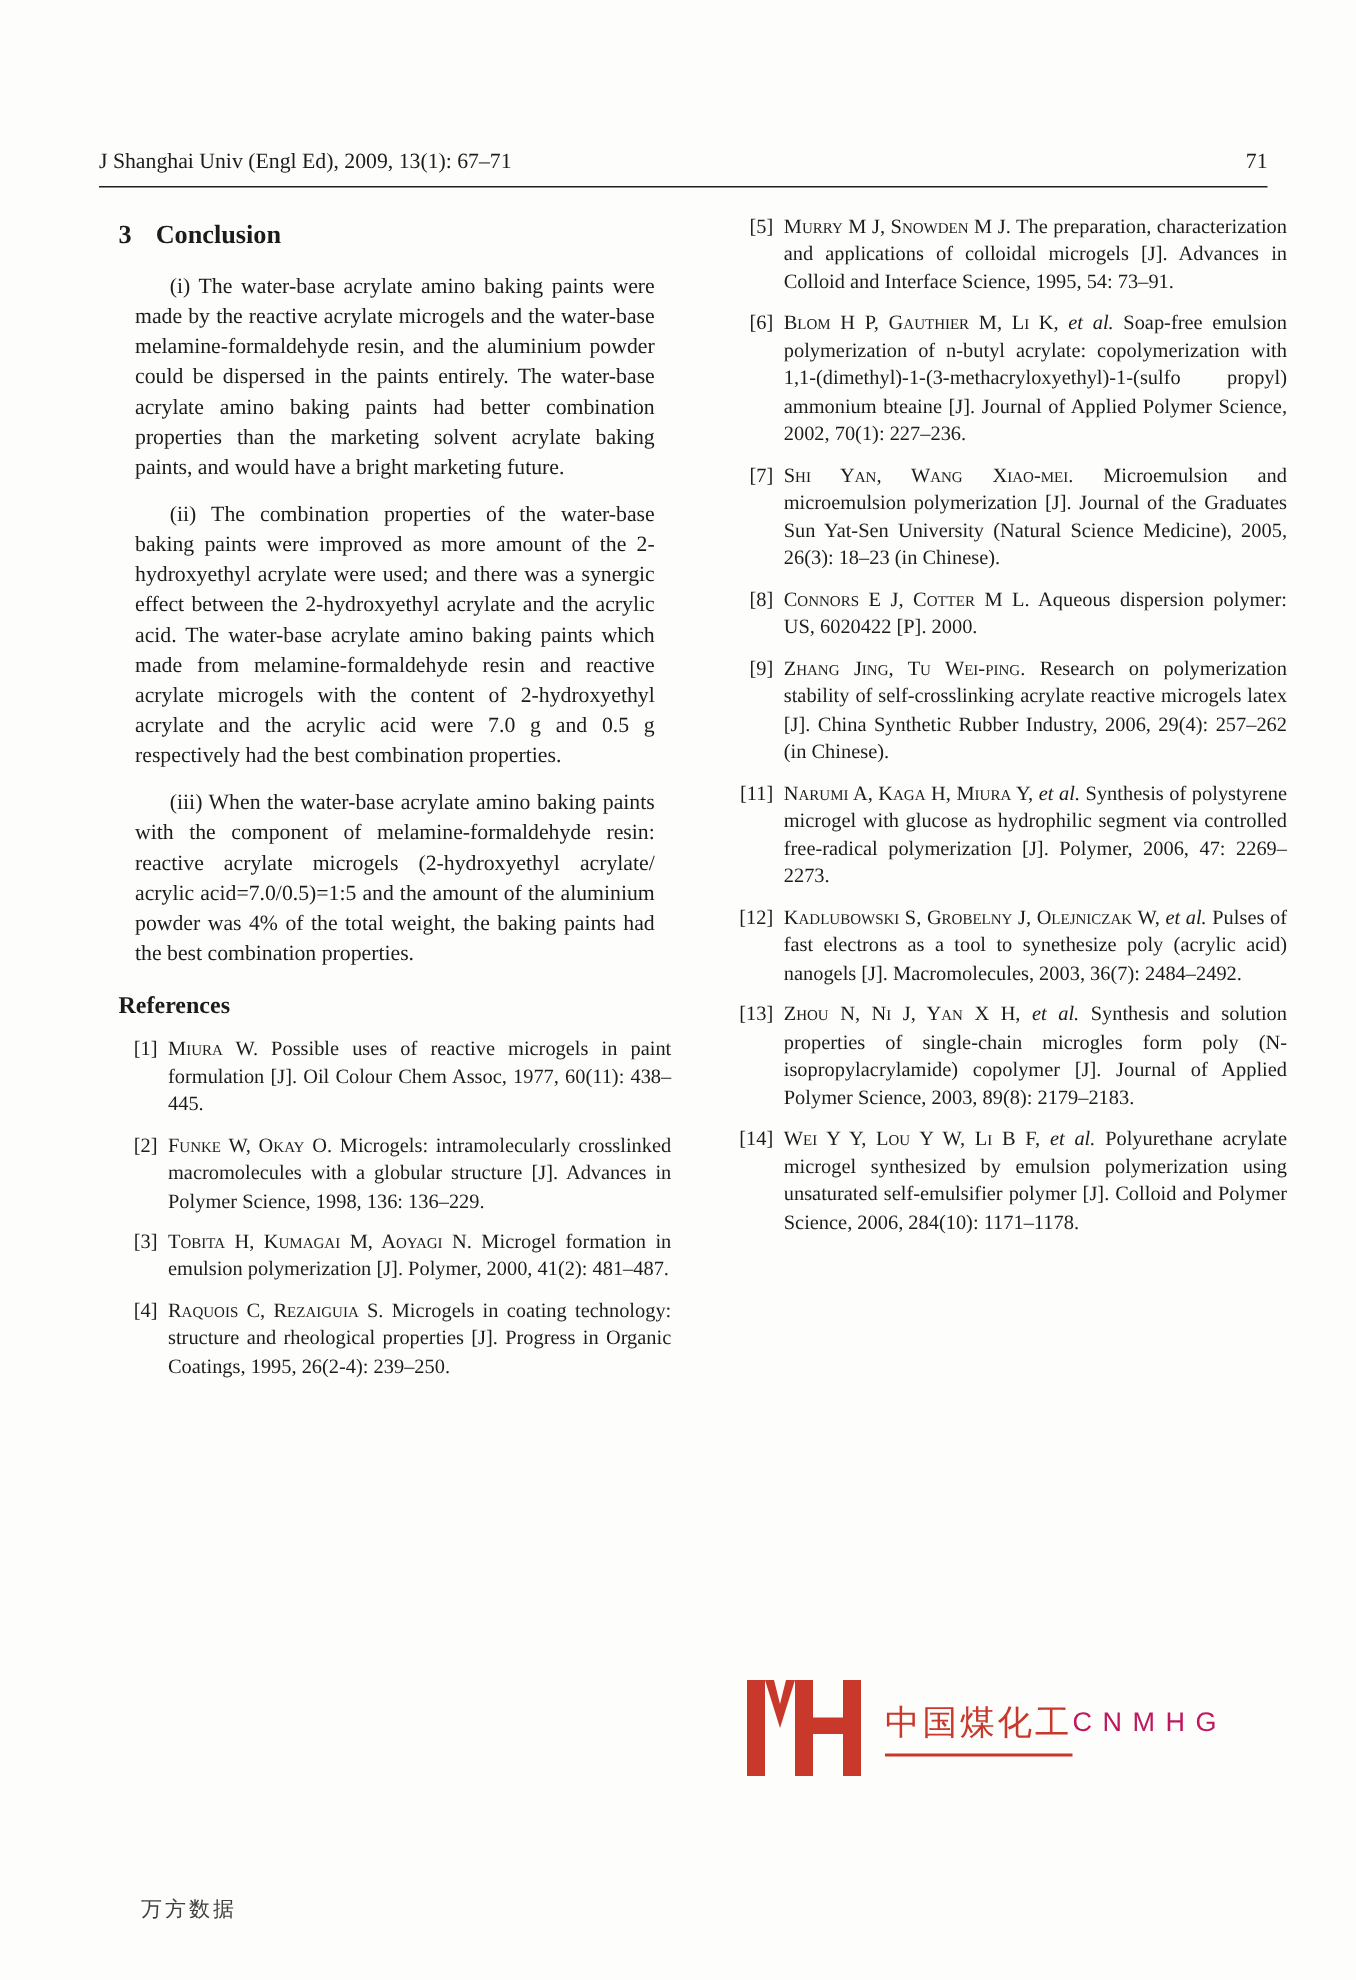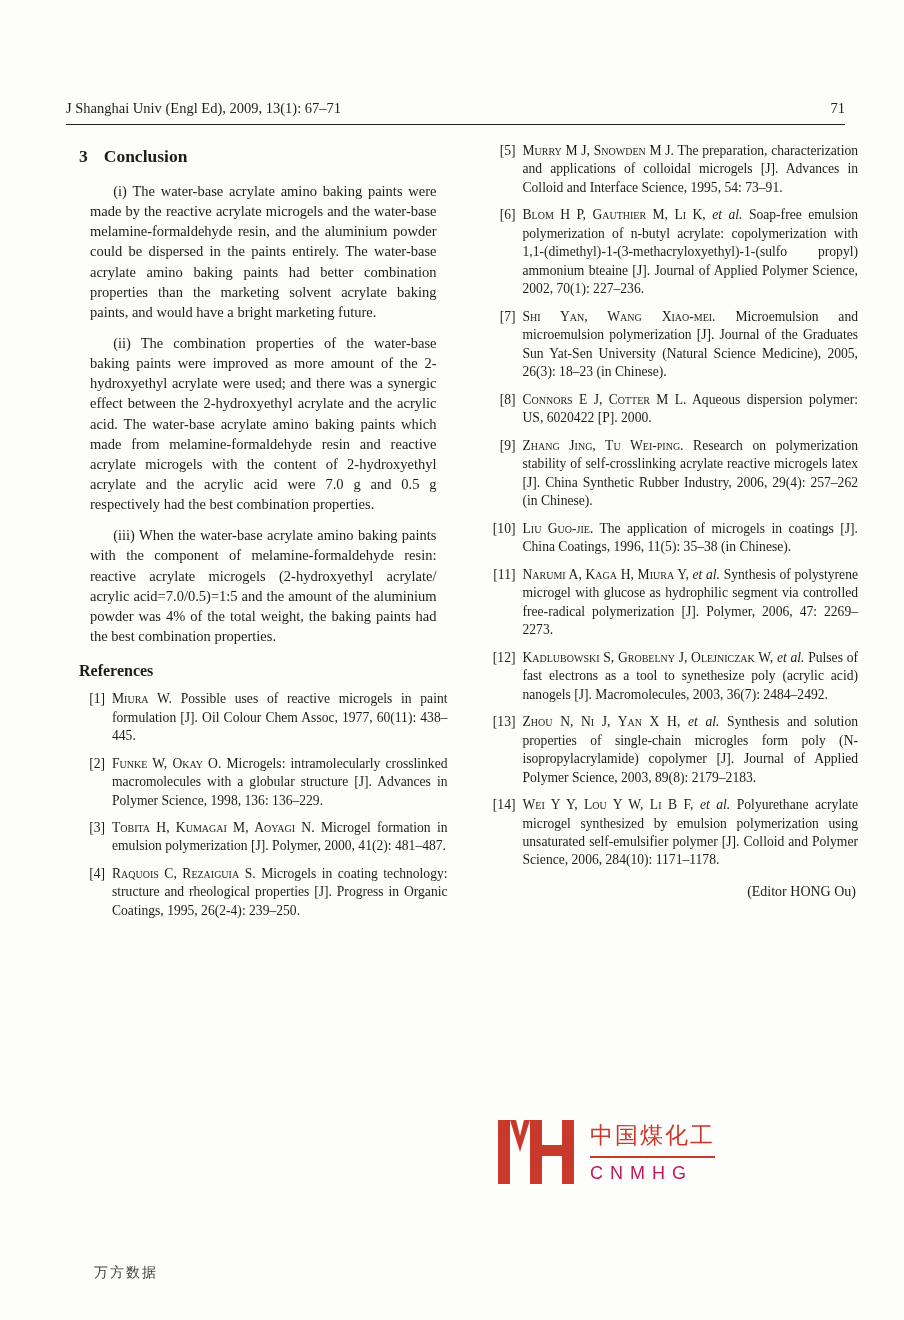--- a/index.html
+++ b/index.html
@@ -85,21 +85,21 @@
   
   .logo {
     position: absolute;
     left: 498px;
     top: 1120px;
     display: flex;
     align-items: center;
     gap: 12px;
   }
   .logo-mark { display: block; }
-  .logo-text { display: flex; flex-direction: column; }
+  .logo-text { display: flex; flex-direction: row; }
   .logo-cn {
     font-size: 23px;
     letter-spacing: 2px;
     padding-bottom: 5px;
     border-bottom: 2.5px solid currentColor;
     white-space: nowrap;
   }
   .logo-en {
     margin-top: 5px;
     font-family: Liberation Sans, sans-serif;
@@ -189,24 +189,20 @@
           <div class="ref-item">
             <span class="ref-label">[8]</span>
             <span class="ref-body"><span class="ref-authors">Connors E J, Cotter M L.</span>  <span class="ref-rest">Aqueous dispersion polymer: US, 6020422 [P]. 2000.</span></span>
           </div>
 
           <div class="ref-item">
             <span class="ref-label">[9]</span>
             <span class="ref-body"><span class="ref-authors">Zhang Jing, Tu Wei-ping.</span>  <span class="ref-rest">Research on polymerization stability of self-crosslinking acrylate reactive microgels latex [J]. China Synthetic Rubber Industry, 2006, 29(4): 257–262 (in Chinese).</span></span>
           </div>
 
-          <div class="ref-item">
-            <span class="ref-label">[10]</span>
-            <span class="ref-body"><span class="ref-authors">Liu Guo-jie.</span>  <span class="ref-rest">The application of microgels in coatings [J]. China Coatings, 1996, 11(5): 35–38 (in Chinese).</span></span>
-          </div>
 
           <div class="ref-item">
             <span class="ref-label">[11]</span>
             <span class="ref-body"><span class="ref-authors">Narumi A, Kaga H, Miura Y,</span> <span class="ref-etal">et al.</span> <span class="ref-rest">Synthesis of polystyrene microgel with glucose as hydrophilic segment via controlled free-radical polymerization [J]. Polymer, 2006, 47: 2269–2273.</span></span>
           </div>
 
           <div class="ref-item">
             <span class="ref-label">[12]</span>
             <span class="ref-body"><span class="ref-authors">Kadlubowski S, Grobelny J, Olejniczak W,</span> <span class="ref-etal">et al.</span> <span class="ref-rest">Pulses of fast electrons as a tool to synethesize poly (acrylic acid) nanogels [J]. Macromolecules, 2003, 36(7): 2484–2492.</span></span>
           </div>
@@ -215,21 +211,20 @@
             <span class="ref-label">[13]</span>
             <span class="ref-body"><span class="ref-authors">Zhou N, Ni J, Yan X H,</span> <span class="ref-etal">et al.</span> <span class="ref-rest">Synthesis and solution properties of single-chain microgles form poly (N-isopropylacrylamide) copolymer [J]. Journal of Applied Polymer Science, 2003, 89(8): 2179–2183.</span></span>
           </div>
 
           <div class="ref-item">
             <span class="ref-label">[14]</span>
             <span class="ref-body"><span class="ref-authors">Wei Y Y, Lou Y W, Li B F,</span> <span class="ref-etal">et al.</span> <span class="ref-rest">Polyurethane acrylate microgel synthesized by emulsion polymerization using unsaturated self-emulsifier polymer [J]. Colloid and Polymer Science, 2006, 284(10): 1171–1178.</span></span>
           </div>
         </div>
 
-      <div class="editor-note">(Editor HONG Ou)</div>
     </div>
 
   </div>
 
   <div class="logo" style="color: rgb(200, 56, 43);">
     <svg class="logo-mark" width="80" height="64" viewBox="0 0 80 64" aria-hidden="true">
       <rect x="0" y="0" width="12" height="64" fill="currentColor"></rect>
       <polygon points="12,0 18,0 22,16 26,0 32,0 22,32" fill="currentColor"></polygon>
       <rect x="32" y="0" width="12" height="64" fill="currentColor"></rect>
       <rect x="44" y="25" width="20" height="11" fill="currentColor"></rect>

